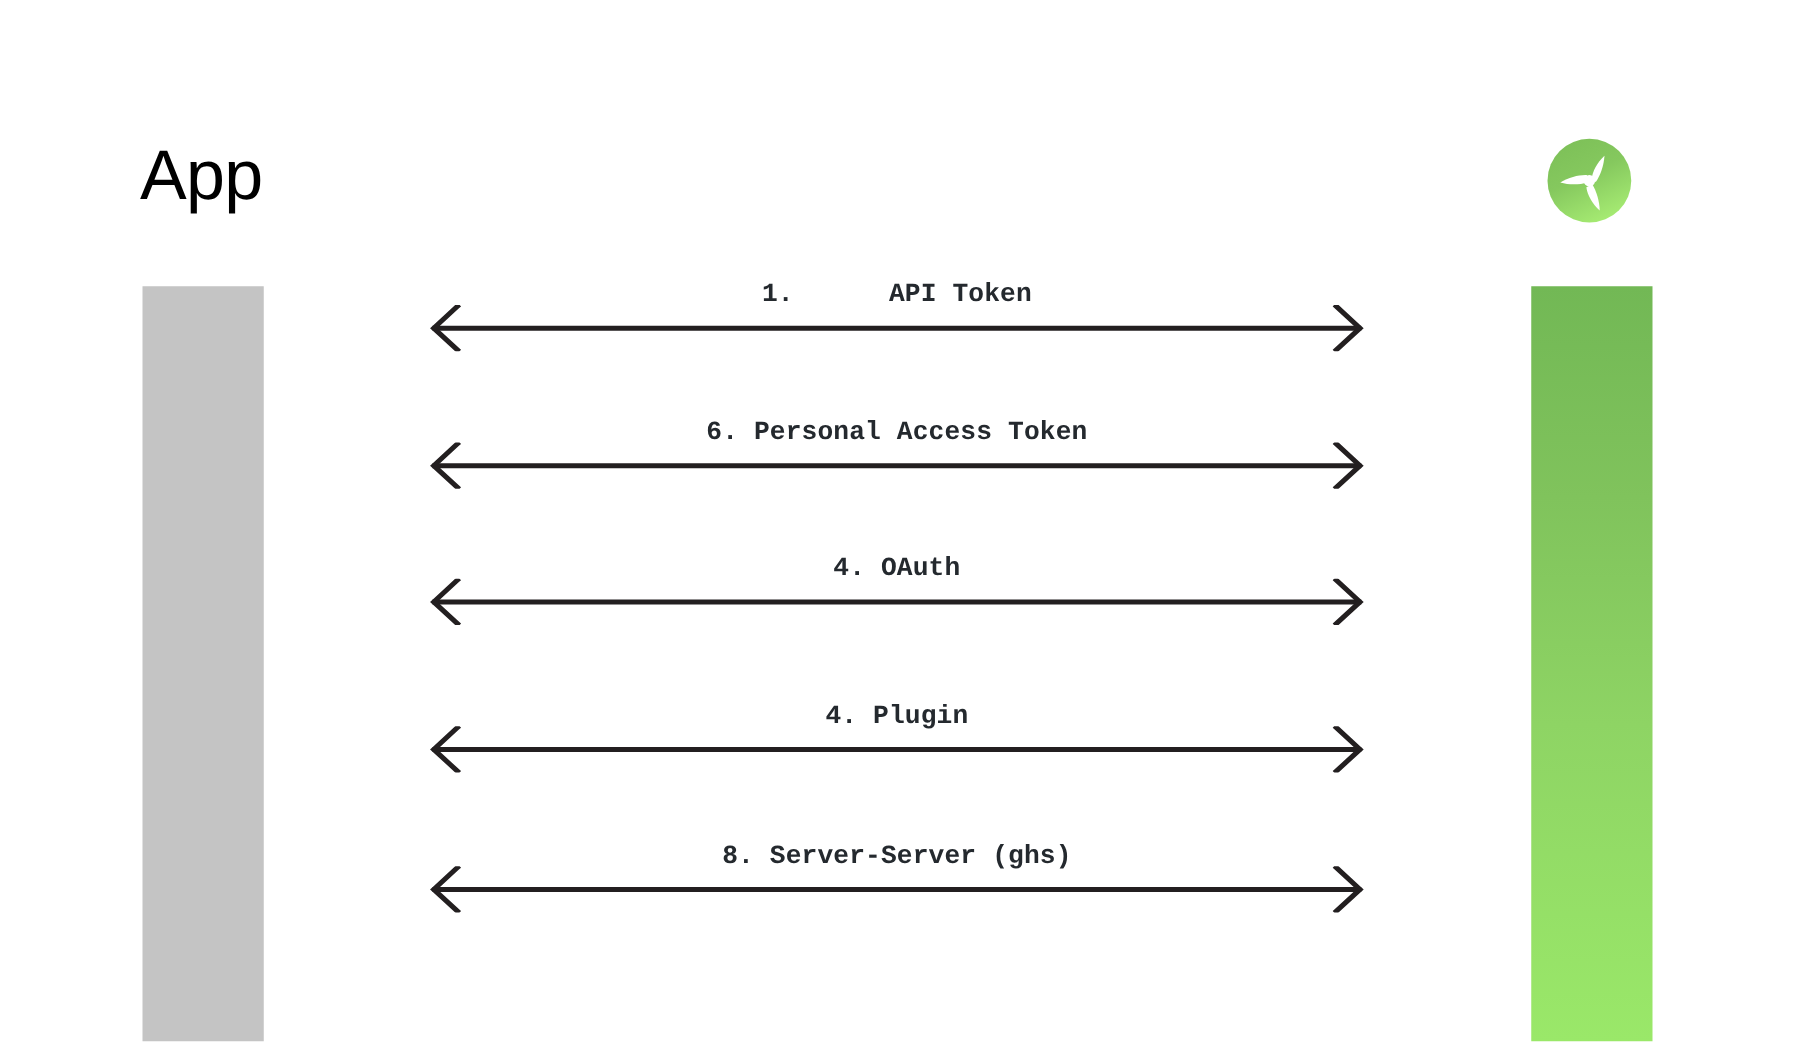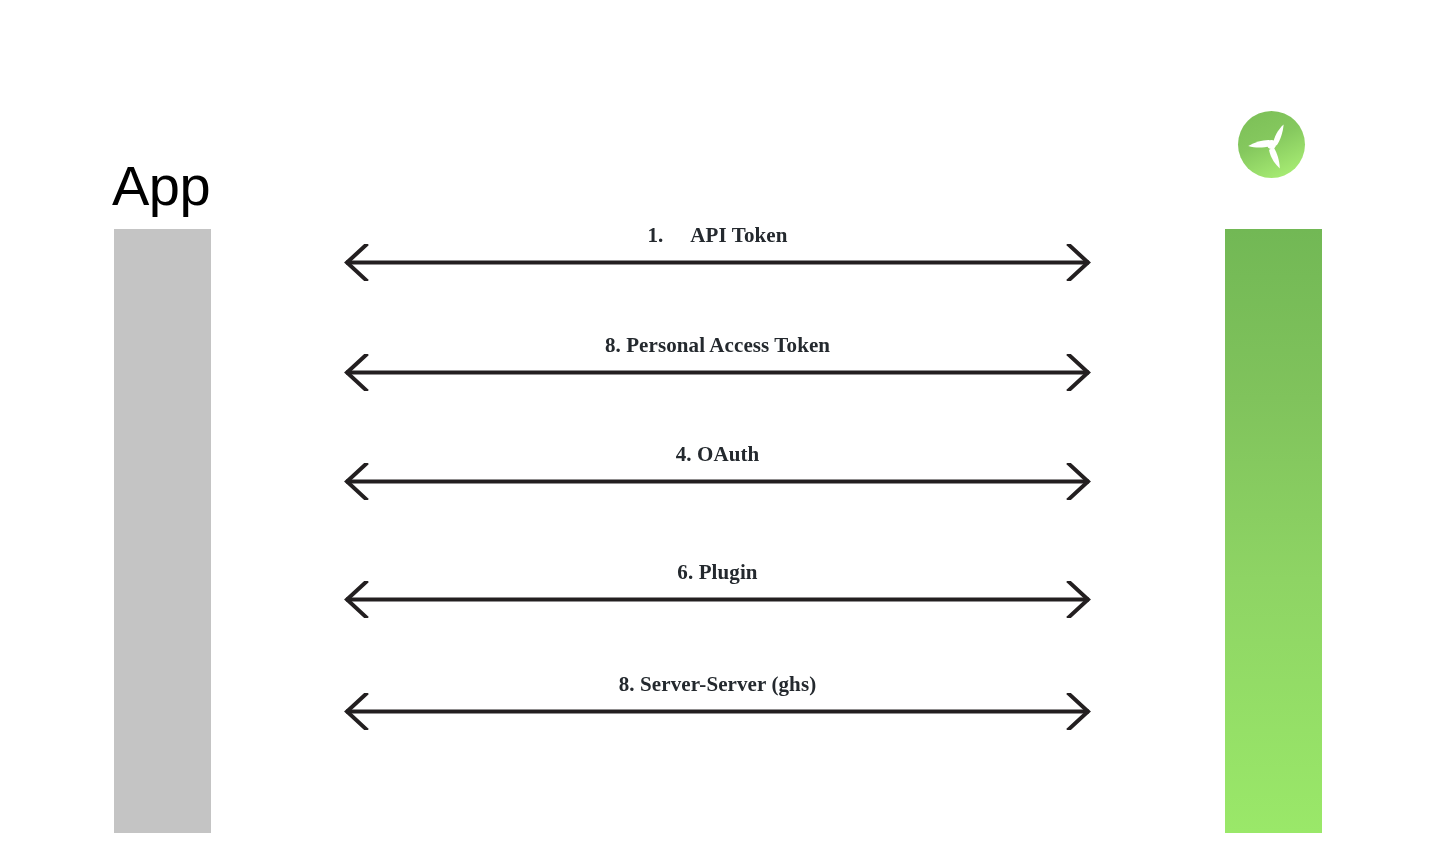--- a/index.html
+++ b/index.html
@@ -23,21 +23,20 @@
     position: absolute;
     left: 112px;
     top: 112px;
     font-family: "Liberation Sans", sans-serif;
     font-size: 56px;
     font-weight: 300;
     letter-spacing: -0.5px;
     color: #000000;
     line-height: 1;
     white-space: nowrap;
-    margin-top: 46px;
   }
   #app-lifeline {
     position: absolute;
     left: 114px;
     top: 229px;
     width: 97px;
     height: 604px;
     background: #c4c4c4;
   }
 
@@ -65,21 +64,21 @@
     left: 345px;
     width: 745px;
     height: 0;
   }
   .message-label {
     position: absolute;
     left: 0;
     width: 100%;
     bottom: 14px;
     text-align: center;
-    font-family: Liberation Serif, serif;
+    font-family: Liberation Mono, monospace;
     font-size: 21px;
     font-weight: bold;
     color: #24292e;
     letter-spacing: 0.1px;
     white-space: pre;
   }
   .message-arrow {
     position: absolute;
     left: -6px;
     top: -18px;
@@ -127,21 +126,21 @@
         <g stroke="#231f20" stroke-width="4" fill="none" stroke-linecap="square">
           <line x1="9" y1="18.5" x2="748" y2="18.5"></line>
           <polyline points="27,1 8,18.5 27,36"></polyline>
           <polyline points="730,1 749,18.5 730,36"></polyline>
         </g>
       </svg>
     </div>
   </div>
 
   <div class="message" style="top:372px;">
-    <div class="message-label">8. Personal Access Token</div>
+    <div class="message-label">6. Personal Access Token</div>
     <div class="message-arrow">
       <svg viewBox="0 0 757 37" xmlns="http://www.w3.org/2000/svg">
         <g stroke="#231f20" stroke-width="4" fill="none" stroke-linecap="square">
           <line x1="9" y1="18.5" x2="748" y2="18.5"></line>
           <polyline points="27,1 8,18.5 27,36"></polyline>
           <polyline points="730,1 749,18.5 730,36"></polyline>
         </g>
       </svg>
     </div>
   </div>
@@ -153,21 +152,21 @@
         <g stroke="#231f20" stroke-width="4" fill="none" stroke-linecap="square">
           <line x1="9" y1="18.5" x2="748" y2="18.5"></line>
           <polyline points="27,1 8,18.5 27,36"></polyline>
           <polyline points="730,1 749,18.5 730,36"></polyline>
         </g>
       </svg>
     </div>
   </div>
 
   <div class="message" style="top:599px;">
-    <div class="message-label">6. Plugin</div>
+    <div class="message-label">4. Plugin</div>
     <div class="message-arrow">
       <svg viewBox="0 0 757 37" xmlns="http://www.w3.org/2000/svg">
         <g stroke="#231f20" stroke-width="4" fill="none" stroke-linecap="square">
           <line x1="9" y1="18.5" x2="748" y2="18.5"></line>
           <polyline points="27,1 8,18.5 27,36"></polyline>
           <polyline points="730,1 749,18.5 730,36"></polyline>
         </g>
       </svg>
     </div>
   </div>

